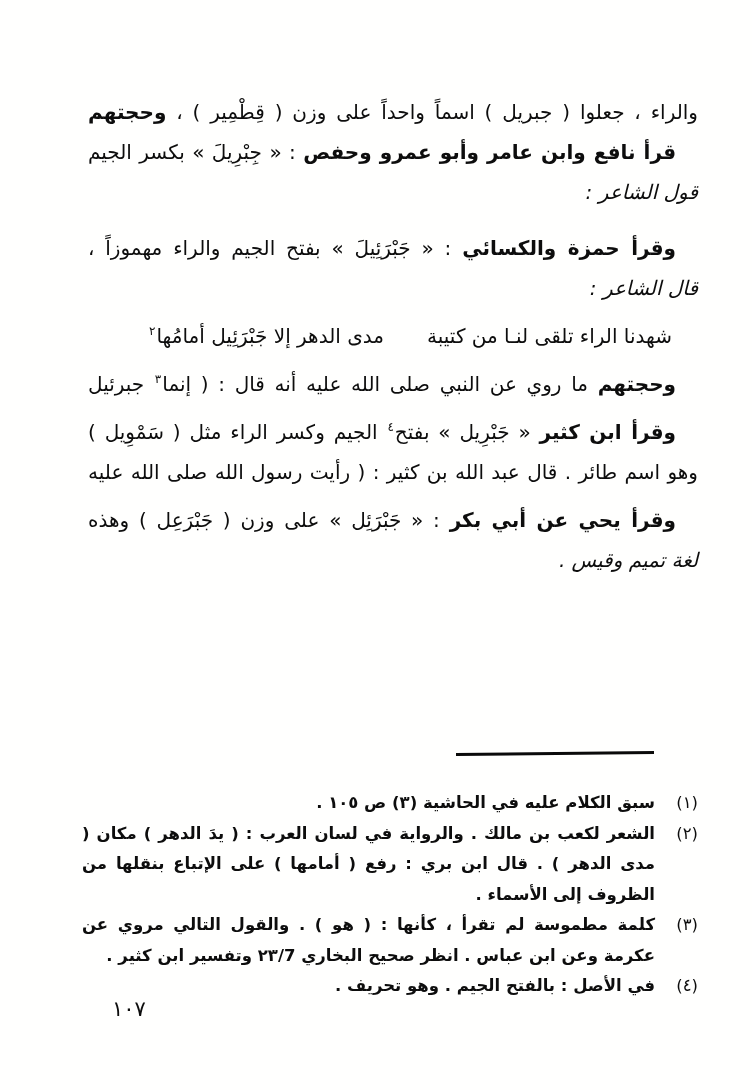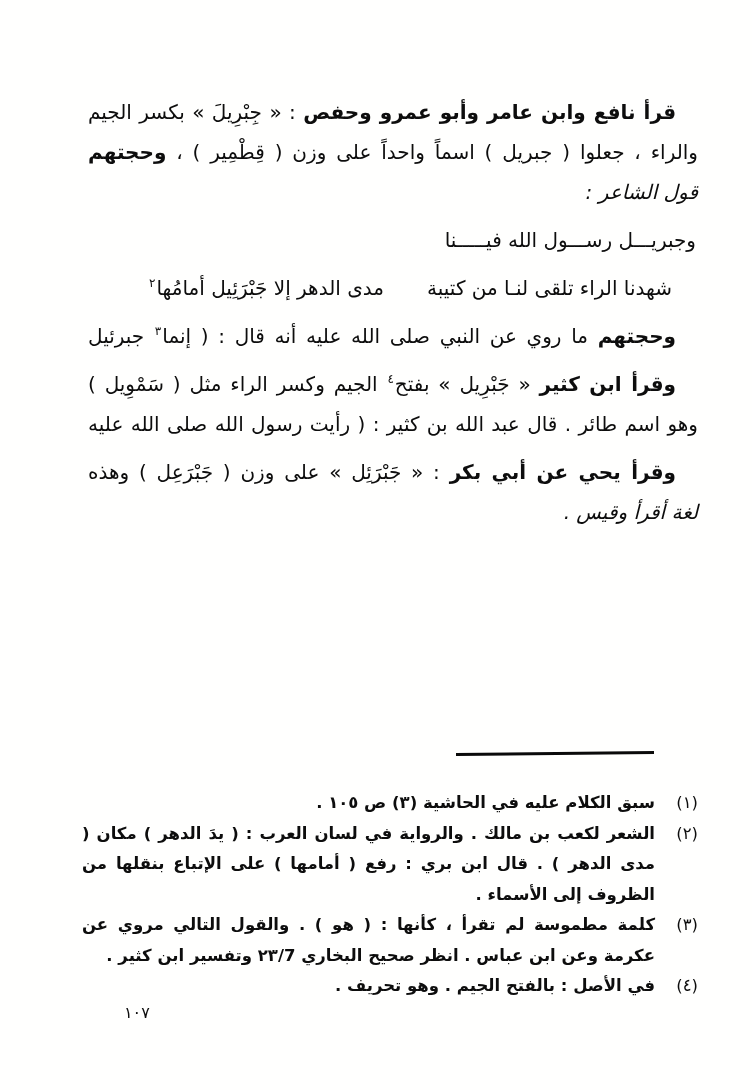--- a/index.html
+++ b/index.html
@@ -82,55 +82,57 @@
   }
   .fn-text {
     flex: 1;
     text-align: justify;
     font-weight: bold;
   }
   
   .page-number {
     position: absolute;
     top: 997px;
-    left: 124px;
-    font-size: 16px;
+    left: 112px;
+    font-size: 21px;
     letter-spacing: 2px;
     direction: rtl;
-    margin-top: 6px;
   }
 </style>
 </head>
 <body>
 
 <div class="page">
 
   <main class="main-text" id="main-text">
       <div class="block para">
+        <div class="line"><span>والراء ، جعلوا ( جبريل ) اسماً واحداً على وزن ( قِطْمِير ) ، </span><b>وحجتهم</b></div>
         <div class="line first"><b>قرأ نافع وابن عامر وأبو عمرو وحفص</b><span> : « جِبْرِيلَ » بكسر الجيم</span></div>
-        <div class="line"><span>والراء ، جعلوا ( جبريل ) اسماً واحداً على وزن ( قِطْمِير ) ، </span><b>وحجتهم</b></div>
         <div class="line last"><span>قول الشاعر :</span></div>
       </div>
       <div class="block verse v1">
-        <span class="hem">وجبريـــل رســـول الله فيـــــنا</span>
+      </div>
+      <div class="block para">
+        <div class="line first"><b>وقرأ حمزة والكسائي</b><span> : « جَبْرَئِيلَ » بفتح الجيم والراء مهموزاً ،</span></div>
+        <div class="line last"><span>قال الشاعر :</span></div>
       </div>
       <div class="block verse v2">
         <span class="hem">شهدنا الراء تلقى لنـا من كتيبة</span>
         <span class="hem">مدى الدهر إلا جَبْرَئِيل أمامُها<sup class="fnmark">٢</sup></span>
       </div>
       <div class="block para">
         <div class="line first"><b>وحجتهم</b><span> ما روي عن النبي صلى الله عليه أنه قال : ( إنما</span><sup class="fnmark">٣</sup><span> جبرئيل</span></div>
       </div>
       <div class="block para">
         <div class="line first"><b>وقرأ ابن كثير</b><span> « جَبْرِيل » بفتح</span><sup class="fnmark">٤</sup><span> الجيم وكسر الراء مثل ( سَمْوِيل )</span></div>
         <div class="line"><span>وهو اسم طائر . قال عبد الله بن كثير : ( رأيت رسول الله صلى الله عليه</span></div>
       </div>
       <div class="block para">
         <div class="line first"><b>وقرأ يحي عن أبي بكر</b><span> : « جَبْرَئِل » على وزن ( جَبْرَعِل ) وهذه</span></div>
-        <div class="line last"><span>لغة أقرأ وقيس .</span></div>
+        <div class="line last"><span>لغة تميم وقيس .</span></div>
       </div>
     </main>
 
   <section class="footnotes">
     <div class="fn-separator"></div>
     <div id="fn-list">
         <div class="fn-item">
           <span class="fn-num">(١)</span>
           <span class="fn-text">سبق الكلام عليه في الحاشية (٣) ص ١٠٥ .</span>
         </div>

